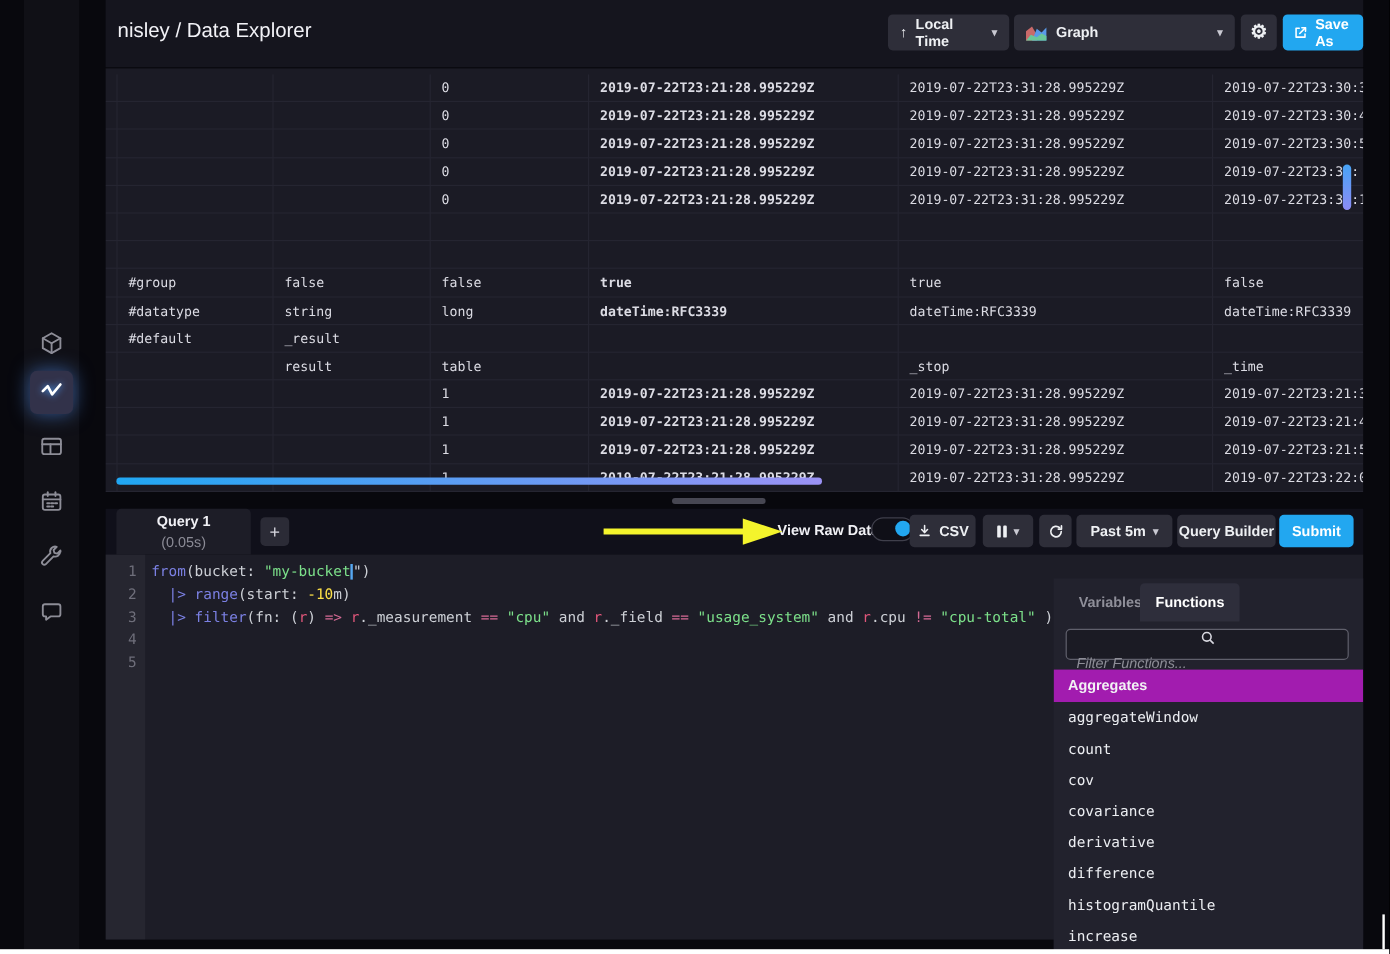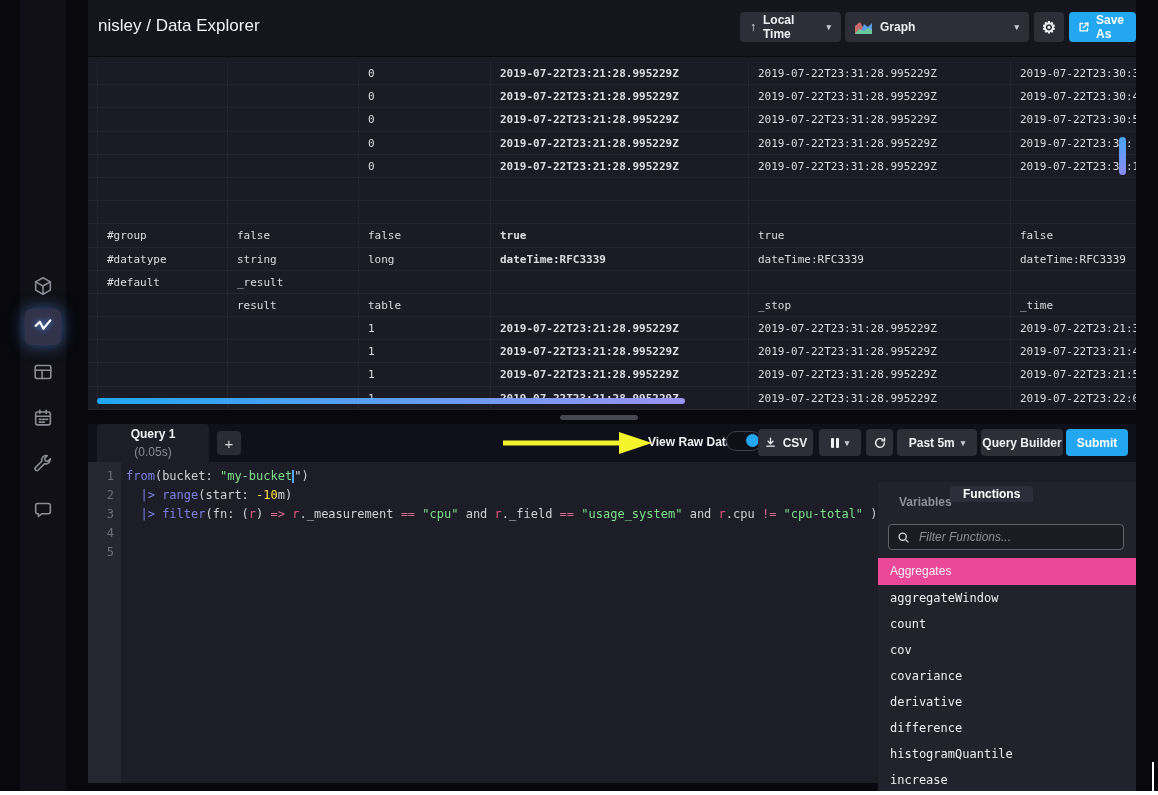--- a/index.html
+++ b/index.html
@@ -82,30 +82,30 @@
   .ltext{position:absolute;left:38px;}
   .tk-kw{color:#7b80e3;}.tk-str{color:#7ce08a;}.tk-num{color:#fde047;}
   .tk-var{color:#e0567a;}.tk-op{color:#d46a94;}.tk-pl{color:#cdd0d6;}
   .caret-cursor{display:inline-block;width:2px;height:13px;background:#56a8f2;vertical-align:text-bottom;}
 
   
   .fpanel{position:absolute;left:878px;top:462px;width:258px;height:321px;background:#22222d;overflow:hidden;margin-top:20px;}
   .ftab{position:absolute;top:6px;height:28px;display:flex;align-items:center;padding:0 13px;
         font-size:12px;font-weight:bold;color:#8f8f99;cursor:pointer;}
   .ftab-variables{left:8px;}
-  .ftab-functions{left:72px;top:4px;height:16px;background:#2e2e3b;border-radius:4px 4px 0 0;color:#fff;}
+  .ftab-functions{left:72px;top:4px;height:32px;background:#2e2e3b;border-radius:4px 4px 0 0;color:#fff;}
   .fsearch{position:absolute;left:10px;top:42px;width:236px;height:26px;box-sizing:border-box;
            border:1px solid #60606c;border-radius:4px;background:rgba(0,0,0,.18);
-           display:flex;align-items:center;gap:7px;padding:0 8px;cursor:text;}
+           display:flex;align-items:center;gap:7px;padding:0 8px;cursor:text;flex-direction:column;}
   .fsearch input{background:transparent;border:none;outline:none;width:100%;
                  font-family:"Liberation Sans",sans-serif;font-size:12px;font-style:italic;color:#c8c8d2;}
   .fsearch input::placeholder{color:#8e8e98;opacity:1;}
   .fsearch svg{stroke:#d8d8e0;fill:none;stroke-width:1.6;flex:0 0 auto;}
-  .fcategory{position:absolute;left:0;top:76px;width:258px;height:27px;line-height:27px;background:#ec4899;
-             padding-left:12px;box-sizing:border-box;font-size:12px;font-weight:normal;color:#f2f2f5;}
+  .fcategory{position:absolute;left:0;top:76px;width:258px;height:27px;line-height:27px;background:#a21caf;
+             padding-left:12px;box-sizing:border-box;font-size:12px;font-weight:bold;color:#f2f2f5;}
   .flist{position:absolute;left:0;top:103px;right:0;}
   .fitem{height:26px;line-height:26px;padding-left:12px;font-family:"DejaVu Sans Mono",monospace;
          font-size:12px;color:#eceef2;cursor:pointer;}
 
   
   .bottom-strip{position:absolute;left:0;top:791px;width:1158px;height:4px;background:#fff;}
   .right-tick{position:absolute;left:1152px;top:762px;width:2px;height:29px;background:#fff;}
 </style>
 </head>
 <body>

